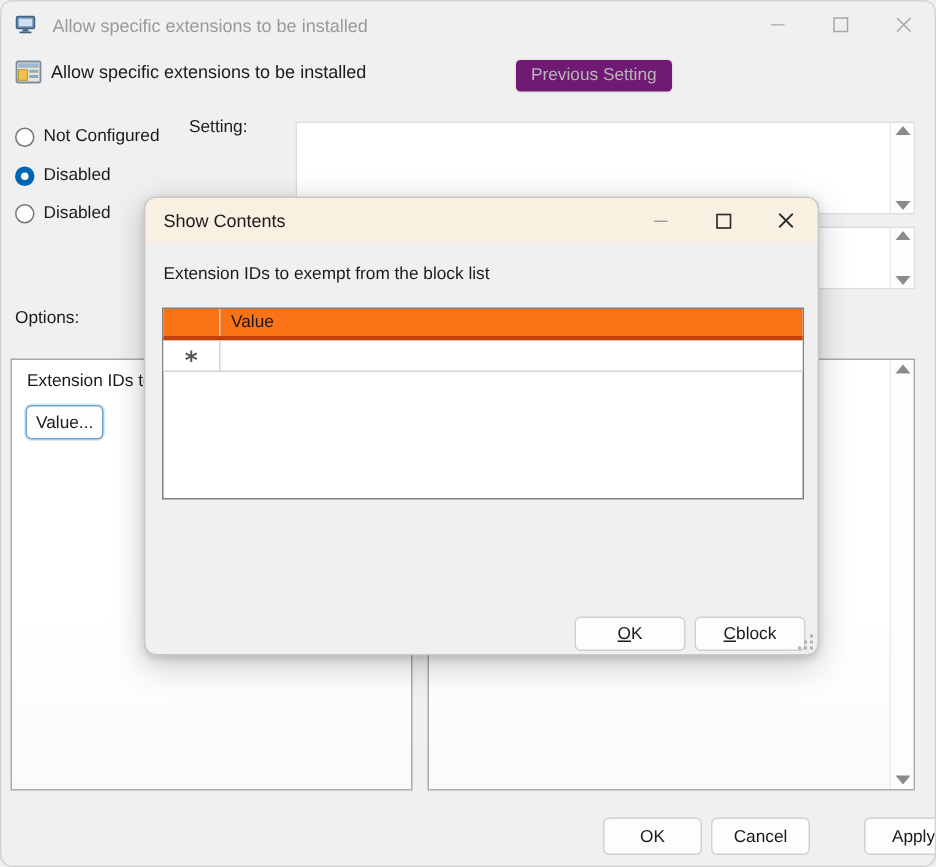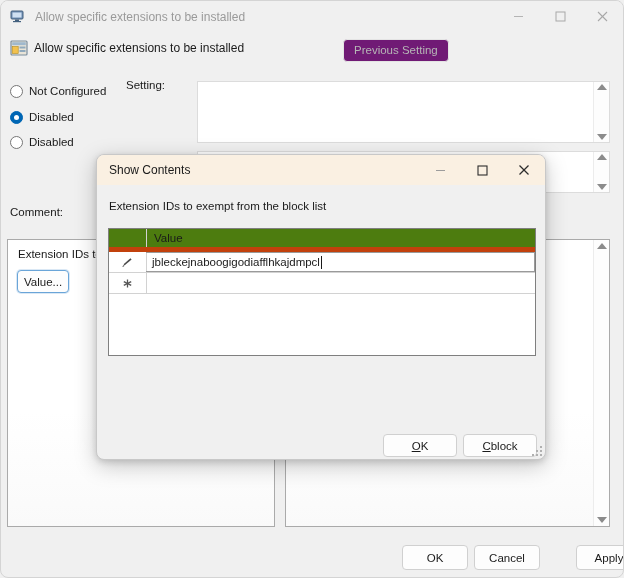--- a/index.html
+++ b/index.html
@@ -271,21 +271,20 @@
   #dialog {
     position: absolute;
     left: 96px; top: 131px;
     width: 450px; height: 306px;
     background: #f0f0f0;
     border: 1px solid #c8c8c8;
     border-radius: 8px;
     box-sizing: border-box;
     box-shadow: 0 6px 22px rgba(0,0,0,0.22), 0 2px 6px rgba(0,0,0,0.14);
     overflow: hidden;
-    margin-top: 23px;
   }
   #dlg-titlebar {
     position: absolute;
     left: 0; top: 0; right: 0;
     height: 30px;
     background: #faf0e2;
     display: flex;
     align-items: center;
   }
   #dlg-title {
@@ -316,22 +315,22 @@
     position: absolute;
     left: 11px; top: 73px;
     width: 428px; height: 128px;
     background: #fff;
     border: 1px solid #7f7f7f;
     box-sizing: border-box;
   }
   .grid-head {
     display: flex;
     height: 18px;
-    border-bottom: 5px solid #c2410c;
-    background: #4d7c0f;
+    border-bottom: 3px solid #c2410c;
+    background: #f97316;
   }
   .gh-corner {
     width: 38px;
     border-right: 1px solid #d2d2d2;
     box-sizing: border-box;
   }
   .gh-value {
     flex: 1;
     display: flex;
     align-items: center;
@@ -478,21 +477,21 @@
     </div>
   </div>
 
   <div id="supported-box">
     <div class="vscroll">
       <span class="sb-arrow up"></span>
       <span class="sb-arrow down"></span>
     </div>
   </div>
 
-  <div id="options-label">Comment:</div>
+  <div id="options-label">Options:</div>
   <div id="options-panel">
     <div id="options-item-label">Extension IDs to exempt from the block list</div>
     <button id="btn-show">Value...</button>
   </div>
 
   <div id="help-panel">
     <div id="help-text">is subject to
 
 users and users
 
@@ -533,32 +532,20 @@
   </div>
 
   <div id="dlg-desc">Extension IDs to exempt from the block list</div>
 
   <div id="grid">
     <div class="grid-head">
       <div class="gh-corner"></div>
       <div class="gh-value">Value</div>
     </div>
 
-    <div class="grid-row">
-      <div class="gr-head">
-        <svg width="13" height="11" viewBox="0 0 13 11">
-          <path d="M2 9 L3.4 6.4 L9.4 1.2 L10.6 2.4 L4.6 7.6 Z" fill="#4a4a4a"></path>
-          <path d="M1.6 9.4 L3.2 8.8" stroke="#4a4a4a" stroke-width="1"></path>
-        </svg>
-      </div>
-      <div class="gr-cell editing">
-          <span>jbleckejnaboogigodiafflhkajdmpcl</span>
-          <span class="caret"></span>
-        </div>
-    </div>
 
     <div class="grid-row">
       <div class="gr-head">
         <svg width="11" height="11" viewBox="0 0 11 11">
           <g stroke="#555" stroke-width="1.3">
             <line x1="5.5" y1="1.6" x2="5.5" y2="9.4"></line>
             <line x1="1.8" y1="3.6" x2="9.2" y2="7.4"></line>
             <line x1="9.2" y1="3.6" x2="1.8" y2="7.4"></line>
           </g>
         </svg>

